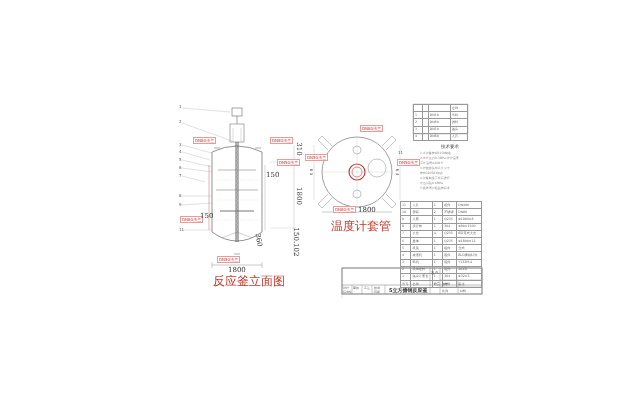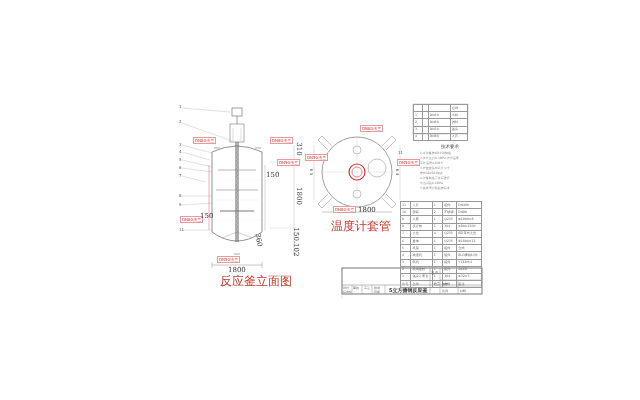--- a/index.html
+++ b/index.html
@@ -124,21 +124,21 @@
   <span class="abs redlbl" style="left:217px;top:256px;">DN50法兰</span>
 
   <span class="abs dim" style="left:228px;top:266px;">1800</span>
   <span class="abs dim" style="left:290px;top:192px;transform:rotate(90deg);">1800</span>
   <span class="abs dim" style="left:292px;top:145px;transform:rotate(90deg);">310</span>
   <span class="abs dim" style="left:282px;top:238px;transform:rotate(90deg);">150.102</span>
   <span class="abs dim" style="left:266px;top:171px;">150</span>
   <span class="abs dim" style="left:252px;top:236px;transform:rotate(80deg);">360</span>
   <span class="abs dim" style="left:200px;top:212px;">150</span>
 
-  <span class="abs caption" style="left:220px;top:273px;">反应釜立面图</span>
+  <span class="abs caption" style="left:213px;top:273px;">反应釜立面图</span>
 
   <span class="abs redlbl" style="left:360px;top:125px;">DN80法兰</span>
   <span class="abs redlbl" style="left:305px;top:154px;">DN50法兰</span>
   <span class="abs redlbl" style="left:397px;top:159px;">DN50法兰</span>
   <span class="abs redlbl" style="left:333px;top:206px;">DN80法兰</span>
   <span class="abs tiny" style="left:398px;top:151px;">11</span>
   <span class="abs tiny" style="left:308px;top:170px;transform:rotate(90deg);">6.5</span>
   <span class="abs tiny" style="left:394px;top:170px;transform:rotate(90deg);">6.4</span>
   <span class="abs dim" style="left:358px;top:206px;">1800</span>
   <span class="abs caption" style="left:331px;top:218px;">温度计套管</span>

